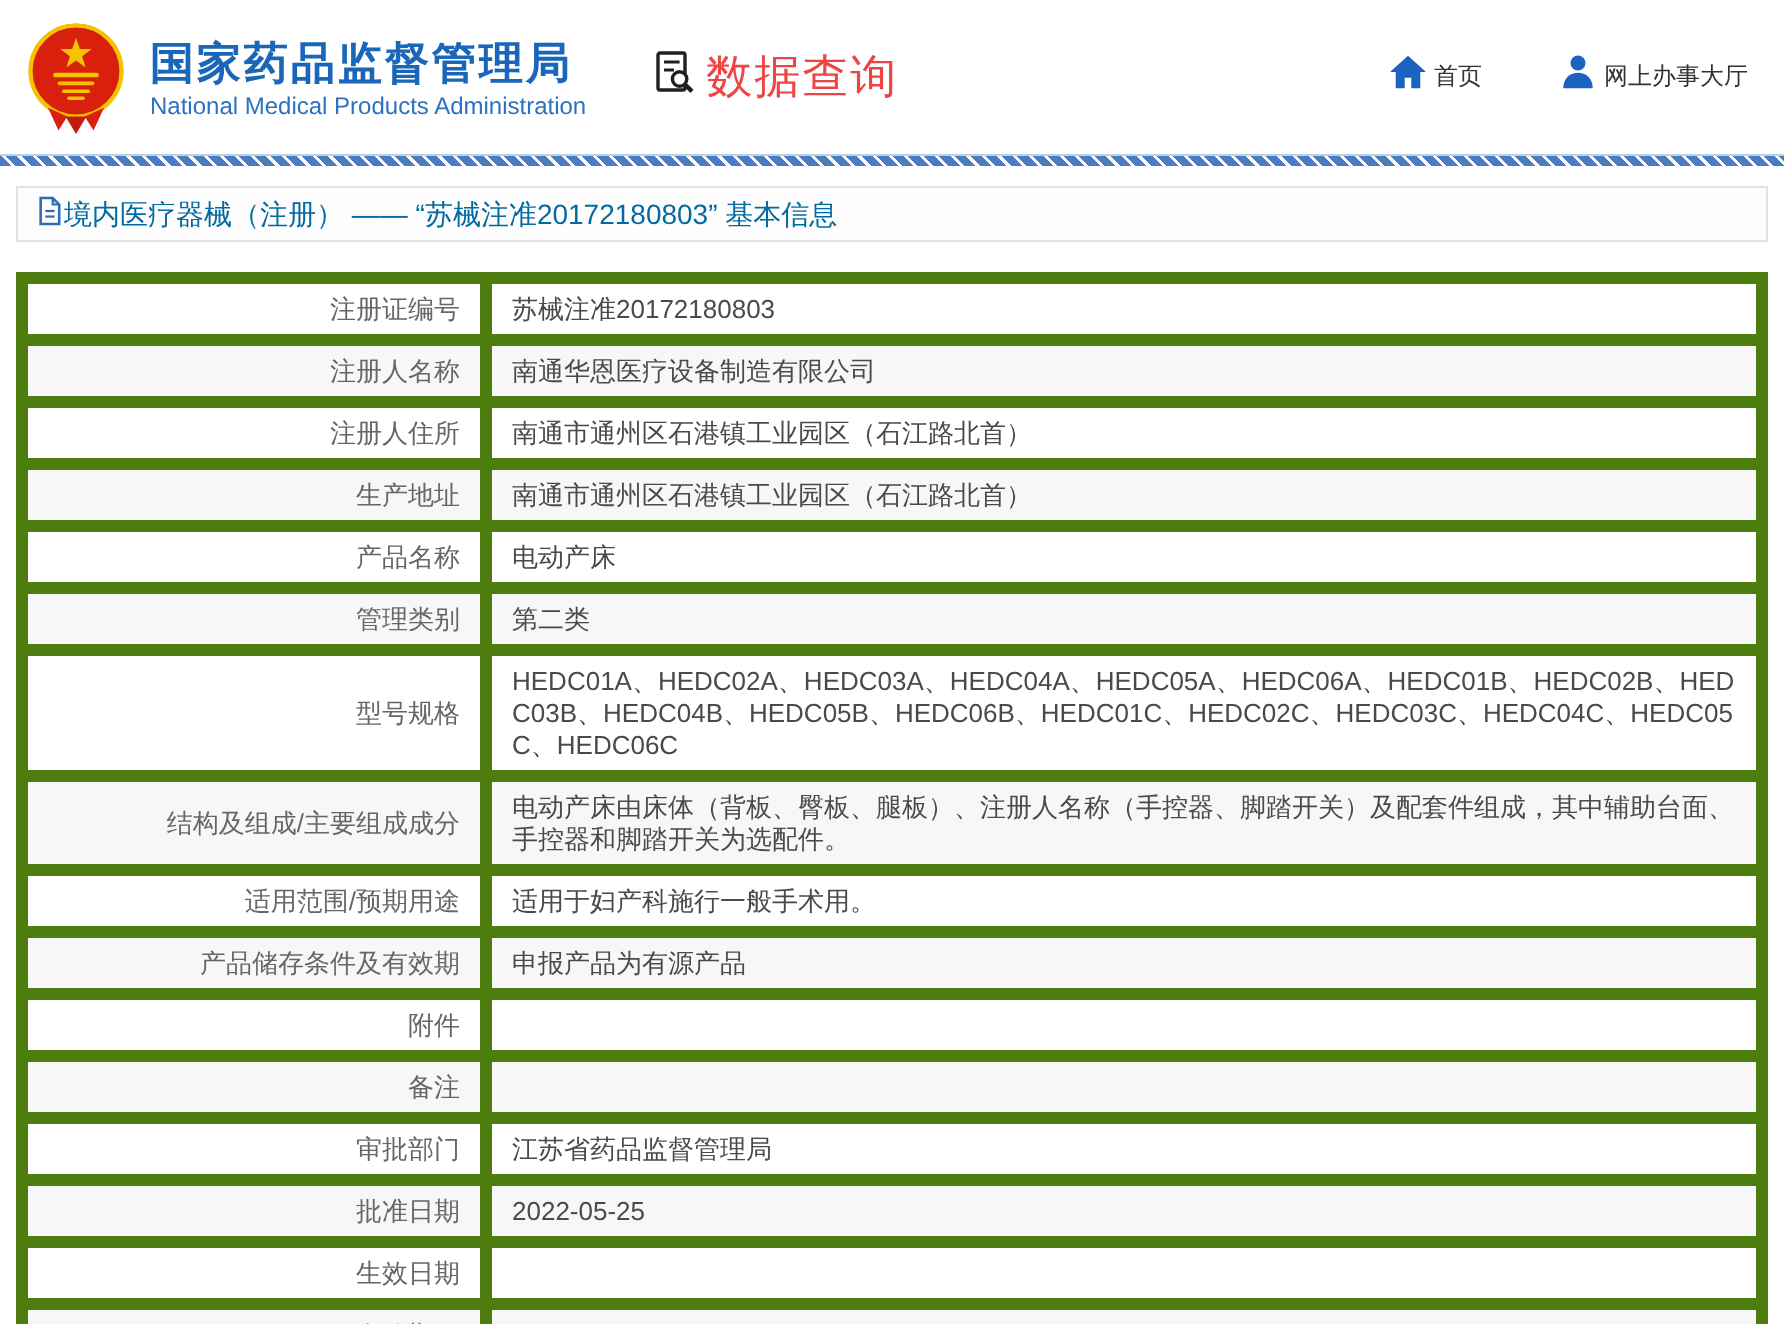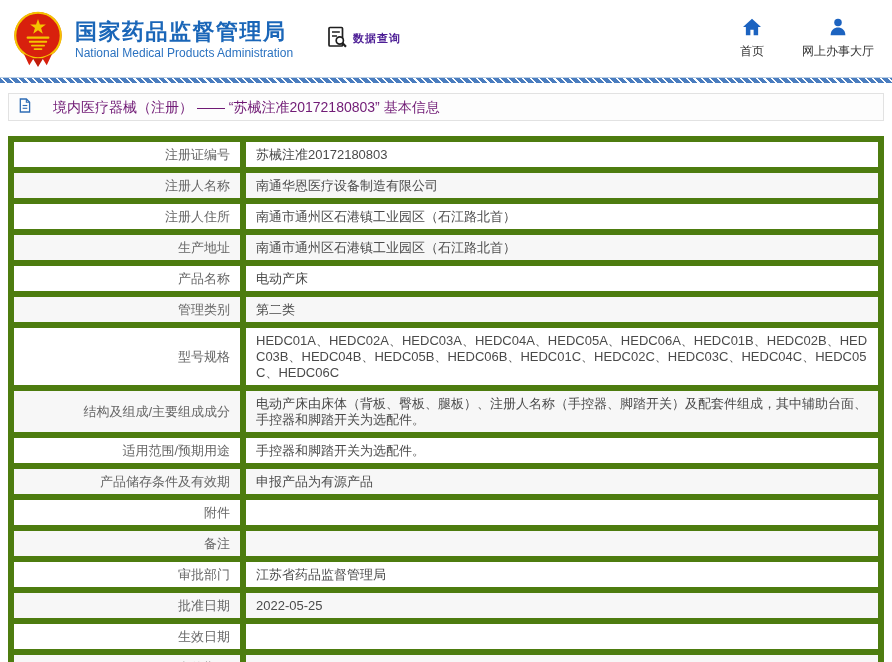--- a/index.html
+++ b/index.html
@@ -20,42 +20,42 @@
   .org-names { margin-left: 9px; }
   .org-cn {
     color: #1a66b8; font-size: 22px; font-weight: bold;
     letter-spacing: 1.5px; line-height: 28px; white-space: nowrap; font-family: Liberation Serif, serif;
   }
   .org-en { color: #2b72c0; font-size: 12px; line-height: 14px; white-space: nowrap; }
   .data-query {
     display: flex; align-items: center; gap: 4px;
     margin-left: 32px; cursor: pointer; text-decoration: none;
   }
-  .data-query-label { color: #4c1d95; font-size: 11px; font-weight: 700; letter-spacing: 1px; }
+  .data-query-label { color: #ef4444; font-size: 23px; font-weight: 400; letter-spacing: 1px; }
   .header-nav { margin-left: auto; display: flex; gap: 38px; }
   .nav-item {
-    display: flex; flex-direction: column; align-items: center; gap: 3px;
+    display: flex; flex-direction: row; align-items: center; gap: 3px;
     text-decoration: none; cursor: pointer; justify-content: space-between;
   }
   .nav-item .nav-label { color: #333; font-size: 12px; white-space: nowrap; }
 
   
   .header-separator {
     height: 6px; width: 100%;
     background: repeating-linear-gradient(45deg, #4a7dbf 0px, #4a7dbf 4px, #ffffff 4px, #ffffff 5.5px);
     border-top: 1px solid #bcd0e6;
   }
 
   
   .breadcrumb {
     margin: 10px 8px 15px 8px;
     border: 1px solid #e2e2e2; background: #fdfdfd;
     padding: 4px 9px;
-    display: flex; align-items: center; gap: 22px;
-    font-size: 14px; color: #701a75; line-height: 16px;
+    display: flex; align-items: center; gap: 1px;
+    font-size: 14px; color: #0369a1; line-height: 16px;
   }
 
   
   table.detail {
     width: 876px; margin: 0 8px;
     border-collapse: collapse; table-layout: fixed;
     font-size: 13px;
   }
   table.detail tr:nth-child(even) { background: #f7f7f7; }
   table.detail th, table.detail td {
@@ -175,21 +175,21 @@
     <tr>
       <th>型号规格</th>
       <td>HEDC01A、HEDC02A、HEDC03A、HEDC04A、HEDC05A、HEDC06A、HEDC01B、HEDC02B、HEDC03B、HEDC04B、HEDC05B、HEDC06B、HEDC01C、HEDC02C、HEDC03C、HEDC04C、HEDC05C、HEDC06C</td>
     </tr>
     <tr>
       <th>结构及组成/主要组成成分</th>
       <td>电动产床由床体（背板、臀板、腿板）、注册人名称（手控器、脚踏开关）及配套件组成，其中辅助台面、手控器和脚踏开关为选配件。</td>
     </tr>
     <tr>
       <th>适用范围/预期用途</th>
-      <td>手控器和脚踏开关为选配件。</td>
+      <td>适用于妇产科施行一般手术用。</td>
     </tr>
     <tr>
       <th>产品储存条件及有效期</th>
       <td>申报产品为有源产品</td>
     </tr>
     <tr>
       <th>附件</th>
       <td></td>
     </tr>
     <tr>

